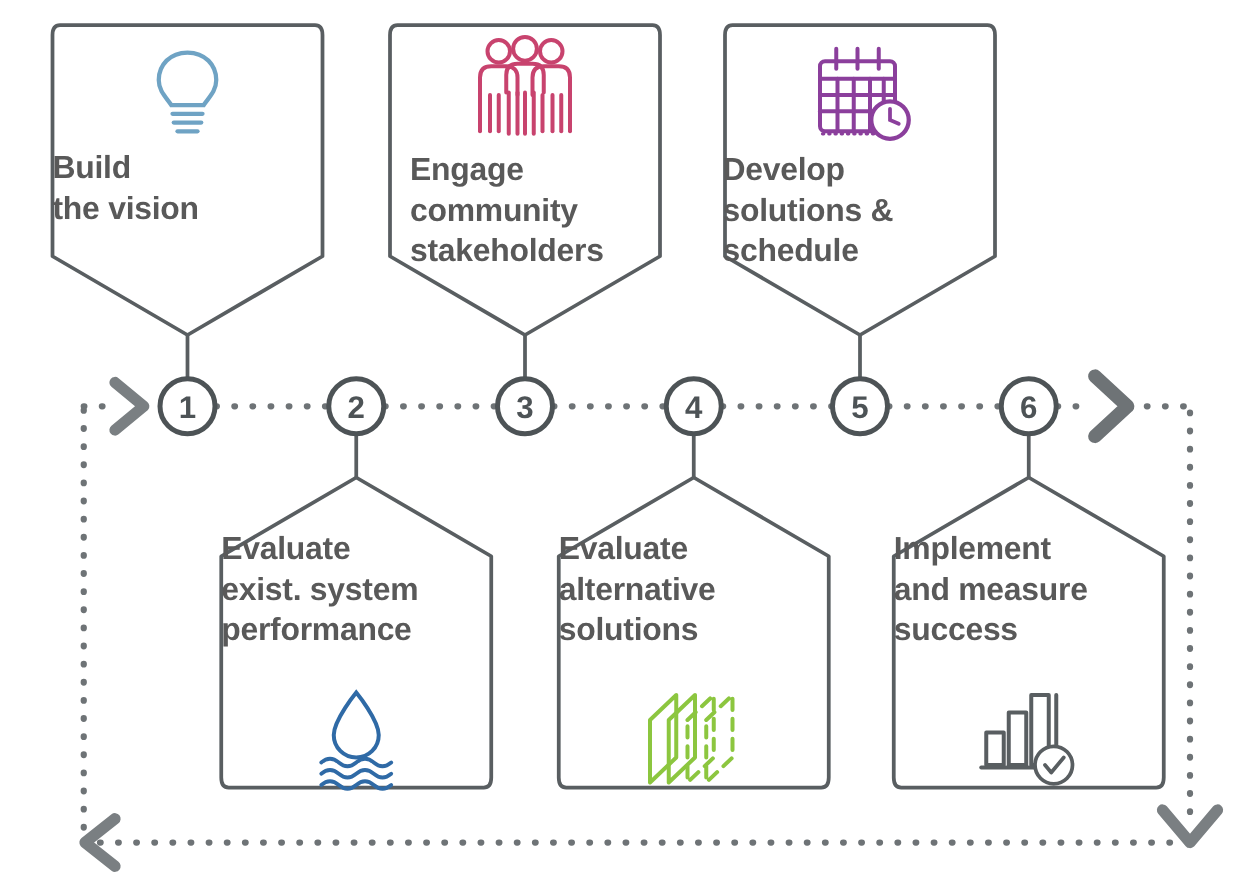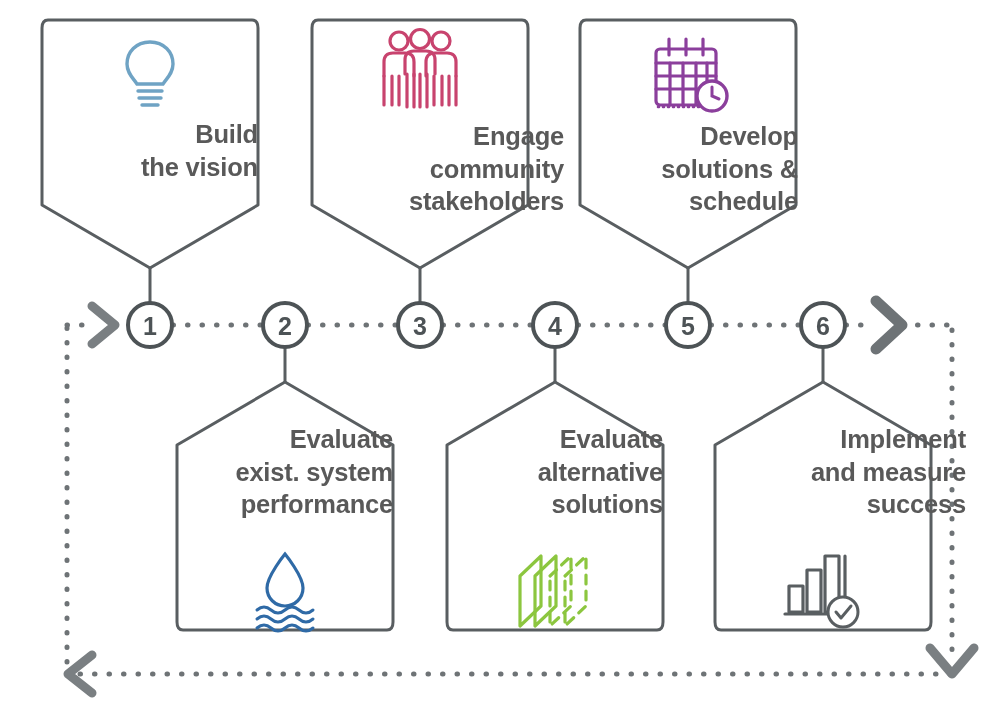--- a/index.html
+++ b/index.html
@@ -19,21 +19,21 @@
   }
   #diagram-svg {
     position: absolute;
     left: 0;
     top: 0;
     width: 1006px;
     height: 712px;
   }
   .shield-label {
     position: absolute;
-    text-align: right;
+    text-align: left;
     color: #595959;
     font-weight: bold;
     font-size: 25.5px;
     line-height: 1.28;
     letter-spacing: -0.2px;
     white-space: pre-line;
     pointer-events: none;
   }
   .step-num {
     fill: #4d5356;
@@ -227,21 +227,21 @@
       <line x1="-38" y1="28" x2="22" y2="28"></line>
       <line x1="22" y1="28" x2="22" y2="-30"></line>
       <circle cx="20" cy="26" r="15" fill="#ffffff" stroke-width="3"></circle>
       <path d="M 13 26 L 18 32 L 28 20" stroke-width="3"></path>
     </g>
   </svg>
 
   <div class="shield-label" style="left:42px; top:118px; width:216px;">Build
 the vision</div>
 
-  <div class="shield-label" style="left:312px; top:120px; width:252px;">Engage
+  <div class="shield-label" style="left:328px; top:120px; width:252px;">Engage
 community
 stakeholders</div>
 
   <div class="shield-label" style="left:578px; top:120px; width:220px;">Develop
 solutions &amp;
 schedule</div>
 
   <div class="shield-label" style="left:177px; top:423px; width:216px;">Evaluate
 exist. system
 performance</div>

